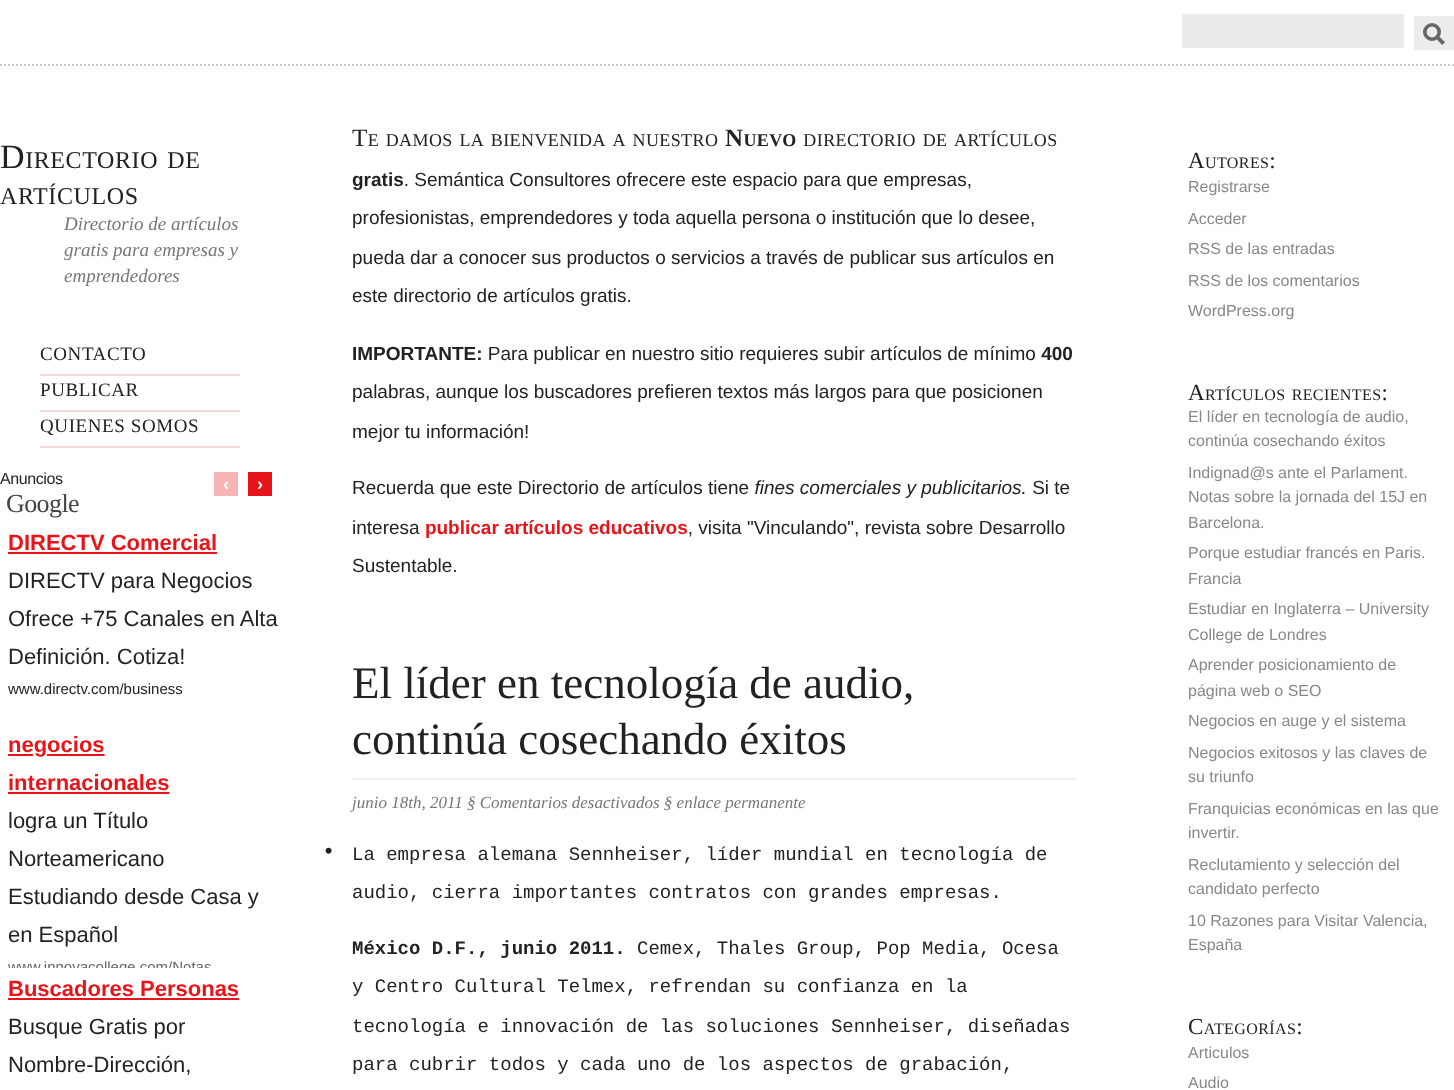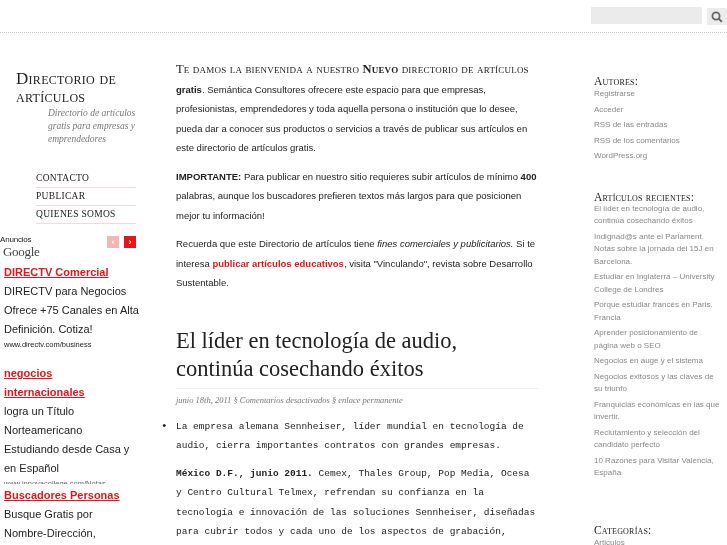--- a/index.html
+++ b/index.html
@@ -5,21 +5,21 @@
   * { box-sizing: border-box; margin: 0; padding: 0; }
   html, body { width: 727px; height: 545px; overflow: hidden; background: #ffffff; }
   body { font-family: "Liberation Sans", sans-serif; color: #222; position: relative; }
 
   
   .topbar { position: absolute; left: 0; top: 0; width: 727px; height: 33px; border-bottom: 1px dotted #c8c8c8; }
   .search-input { position: absolute; left: 591px; top: 7px; width: 111px; height: 17px; background: #ebebeb; border: none; font-size: 11px; padding: 0 4px; font-family: "Liberation Sans", sans-serif; }
   .search-btn { position: absolute; left: 707px; top: 8px; width: 20px; height: 17px; background: #ececec; display: flex; align-items: center; justify-content: center; cursor: pointer; }
 
   
-  .left { position: absolute; left: 16px; top: 70px; width: 120px; }
+  .left { position: absolute; left: 0; top: 70px; width: 120px; }
   .site-title { font-family: "Liberation Serif", serif; font-size: 17px; line-height: 18px; color: #222; font-variant: small-caps; letter-spacing: 0.3px; }
   .site-desc { font-family: "Liberation Serif", serif; font-style: italic; font-size: 9.5px; line-height: 13px; color: #777; margin-top: 1px; padding-left: 32px; }
   .nav { margin-top: 24px; padding-left: 20px; }
   .nav-item { font-family: "Liberation Serif", serif; font-size: 9.5px; line-height: 17px; color: #222; border-bottom: 1px solid #f0dada; display: block; text-decoration: none; letter-spacing: 0.3px; }
 
   .ads { position: absolute; left: 0; top: 235px; width: 140px; }
   .ads-head { display: flex; align-items: flex-start; height: 14px; flex-direction: column; }
   .ads-label { font-size: 8px; color: #222; letter-spacing: -0.2px; }
   .ads-google { font-family: "Liberation Serif", serif; font-size: 13px; color: #444; margin-left: 3px; letter-spacing: -0.3px; }
   .ads-prev { position: absolute; left: 107px; top: 1px; width: 12px; height: 12px; background: #f5b5b5; color: #fff; font-size: 9px; font-weight: bold; display: flex; align-items: center; justify-content: center; }
@@ -136,27 +136,27 @@
   <div class="widget" style="margin-bottom:28px;">
     <div class="widget-title">Autores:</div>
     <div class="widget-list">
       <a>Registrarse</a>
       <a>Acceder</a>
       <a>RSS de las entradas</a>
       <a>RSS de los comentarios</a>
       <a>WordPress.org</a>
     </div>
   </div>
-  <div class="widget" style="margin-bottom:44px;">
+  <div class="widget" style="margin-bottom:28px;">
     <div class="widget-title">Artículos recientes:</div>
     <div class="widget-list tight">
       <a>El líder en tecnología de audio, continúa cosechando éxitos</a>
       <a>Indignad@s ante el Parlament. Notas sobre la jornada del 15J en Barcelona.</a>
+      <a>Porque estudiar francés en Paris. Francia</a>
       <a>Estudiar en Inglaterra – University College de Londres</a>
-      <a>Porque estudiar francés en Paris. Francia</a>
       <a>Aprender posicionamiento de página web o SEO</a>
       <a>Negocios en auge y el sistema</a>
       <a>Negocios exitosos y las claves de su triunfo</a>
       <a>Franquicias económicas en las que invertir.</a>
       <a>Reclutamiento y selección del candidato perfecto</a>
       <a>10 Razones para Visitar Valencia, España</a>
     </div>
   </div>
   <div class="widget">
     <div class="widget-title">Categorías:</div>

